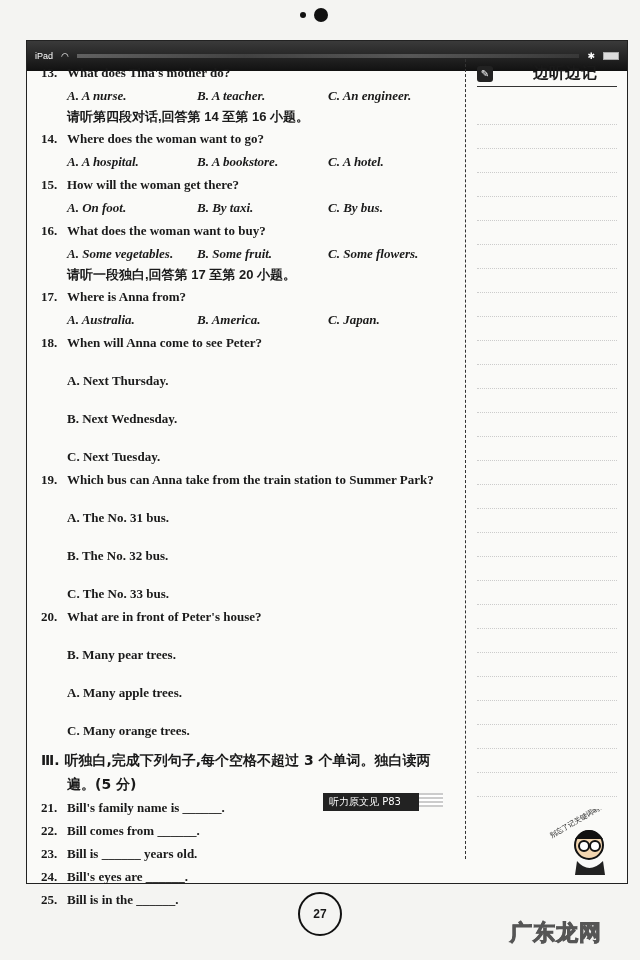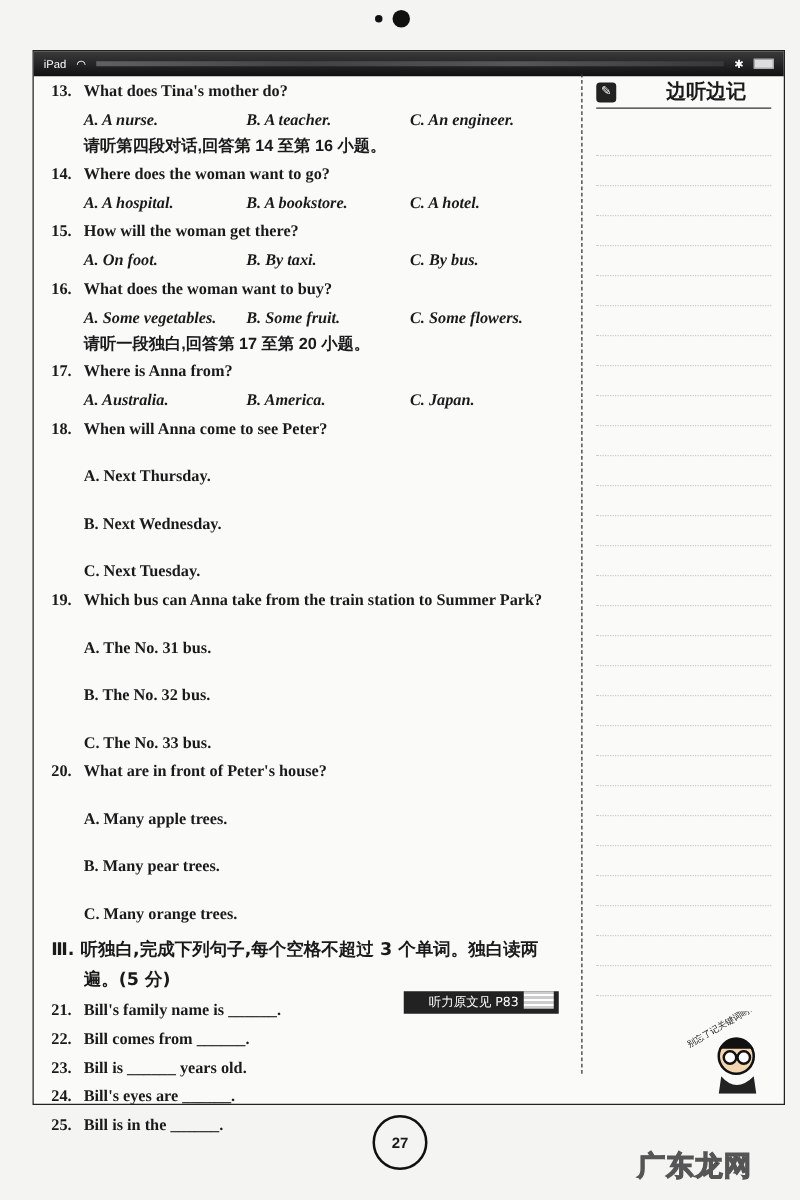--- a/index.html
+++ b/index.html
@@ -1,41 +1,41 @@
 <!DOCTYPE html>
 <html><head>
 <meta charset="utf-8">
 <style>
   html,body{margin:0;padding:0;}
   body{width:640px;height:960px;background:#f4f4f2;position:relative;overflow:hidden;font-family:"Liberation Serif","DejaVu Serif",serif;color:#1a1a1a;}
   .dots{position:absolute;top:8px;left:300px;display:flex;align-items:center;gap:8px;}
   .dot-s{width:6px;height:6px;background:#111;border-radius:50%;}
   .dot-l{width:14px;height:14px;background:#111;border-radius:50%;}
   .frame{position:absolute;left:26px;top:40px;width:600px;height:842px;border:1.5px solid #222;background:#fafaf8;}
-  .statusbar{height:20px;background:linear-gradient(#3a3a3a,#111);color:#fff;font-family:"Liberation Sans",sans-serif;font-size:9px;display:flex;align-items:center;padding:0 8px;gap:8px;}
+  .statusbar{height:30px;background:linear-gradient(#3a3a3a,#111);color:#fff;font-family:"Liberation Sans",sans-serif;font-size:9px;display:flex;align-items:center;padding:0 8px;gap:8px;}
   .statusbar .mid{flex:1;height:4px;background:linear-gradient(90deg,#888,#555,#777,#444);opacity:.6;}
   .batt{width:14px;height:6px;background:#ddd;border:1px solid #aaa;}
   .main{position:absolute;left:14px;top:20px;width:430px;}
   .q{font-weight:bold;font-size:13px;line-height:23px;}
   .q .num{display:inline-block;width:26px;}
   .opts{display:flex;font-size:13px;line-height:23px;padding-left:26px;font-weight:bold;}
   .opts span{display:inline-block;font-style:italic;}
   .o1{width:130px;}.o2{width:131px;}
   .optline{font-size:13px;line-height:23px;padding-left:26px;font-weight:bold;margin-top:15px;}
   .cn{font-size:13px;font-weight:bold;padding-left:26px;line-height:20px;font-family:Liberation Sans, sans-serif;}
   .sec{font-family:"DejaVu Sans",sans-serif;font-weight:bold;font-size:14px;line-height:24px;margin-top:6px;}
   .sec2{padding-left:26px;}
   .divider{position:absolute;left:438px;top:18px;height:800px;border-left:1.5px dashed #333;}
   .side{position:absolute;left:450px;top:22px;width:140px;}
   .side-title{display:flex;align-items:center;gap:8px;border-bottom:1.5px solid #333;padding-bottom:2px;}
   .pen{width:16px;height:16px;background:#222;border-radius:3px;color:#fff;font-size:10px;text-align:center;line-height:16px;}
   .side-title span.t{font-family:"DejaVu Sans",sans-serif;font-weight:bold;font-size:16px;margin-left:32px;}
   .lines{margin-top:14px;}
   .lines div{height:23px;border-bottom:1px dotted #ccc;}
-  .tag{position:absolute;left:296px;top:752px;background:#222;color:#fff;font-family:"DejaVu Sans",sans-serif;font-size:10px;padding:2px 20px;width:84px;}
+  .tag{position:absolute;left:296px;top:752px;background:#222;color:#fff;font-family:"DejaVu Sans",sans-serif;font-size:10px;padding:2px 6px;width:84px;}
   .tag-deco{position:absolute;left:392px;top:752px;width:24px;height:14px;background:repeating-linear-gradient(0deg,#ccc 0 2px,#fff 2px 4px);}
   .mascot{position:absolute;left:520px;top:768px;width:70px;height:66px;}
   .page-num{position:absolute;left:298px;top:892px;width:40px;height:40px;border:2.5px solid #111;border-radius:50%;text-align:center;line-height:40px;font-family:"Liberation Sans",sans-serif;font-weight:bold;font-size:12px;}
   .watermark{position:absolute;left:510px;top:918px;font-family:"DejaVu Sans",sans-serif;font-size:22px;color:#000000;-webkit-text-stroke:1px #555;font-weight:bold;letter-spacing:1px;}
 </style>
 </head>
 <body>
 
 <div class="dots">
     <div class="dot-s"></div>
@@ -91,22 +91,22 @@
     <div class="optline">A. Next Thursday.</div>
     <div class="optline">B. Next Wednesday.</div>
     <div class="optline">C. Next Tuesday.</div>
 
     <div class="q"><span class="num">19.</span><span>Which bus can Anna take from the train station to Summer Park?</span></div>
     <div class="optline">A. The No. 31 bus.</div>
     <div class="optline">B. The No. 32 bus.</div>
     <div class="optline">C. The No. 33 bus.</div>
 
     <div class="q"><span class="num">20.</span><span>What are in front of Peter's house?</span></div>
+    <div class="optline">B. Many pear trees.</div>
     <div class="optline">A. Many apple trees.</div>
-    <div class="optline">B. Many pear trees.</div>
     <div class="optline">C. Many orange trees.</div>
 
     <div class="sec">Ⅲ. 听独白,完成下列句子,每个空格不超过 3 个单词。独白读两</div>
     <div class="sec sec2" style="margin-top:0">遍。(5 分)</div>
 
     <div class="q"><span class="num">21.</span><span>Bill's family name is ______.</span></div>
     <div class="q"><span class="num">22.</span><span>Bill comes from ______.</span></div>
     <div class="q"><span class="num">23.</span><span>Bill is ______ years old.</span></div>
     <div class="q"><span class="num">24.</span><span>Bill's eyes are ______.</span></div>
     <div class="q"><span class="num">25.</span><span>Bill is in the ______.</span></div>

